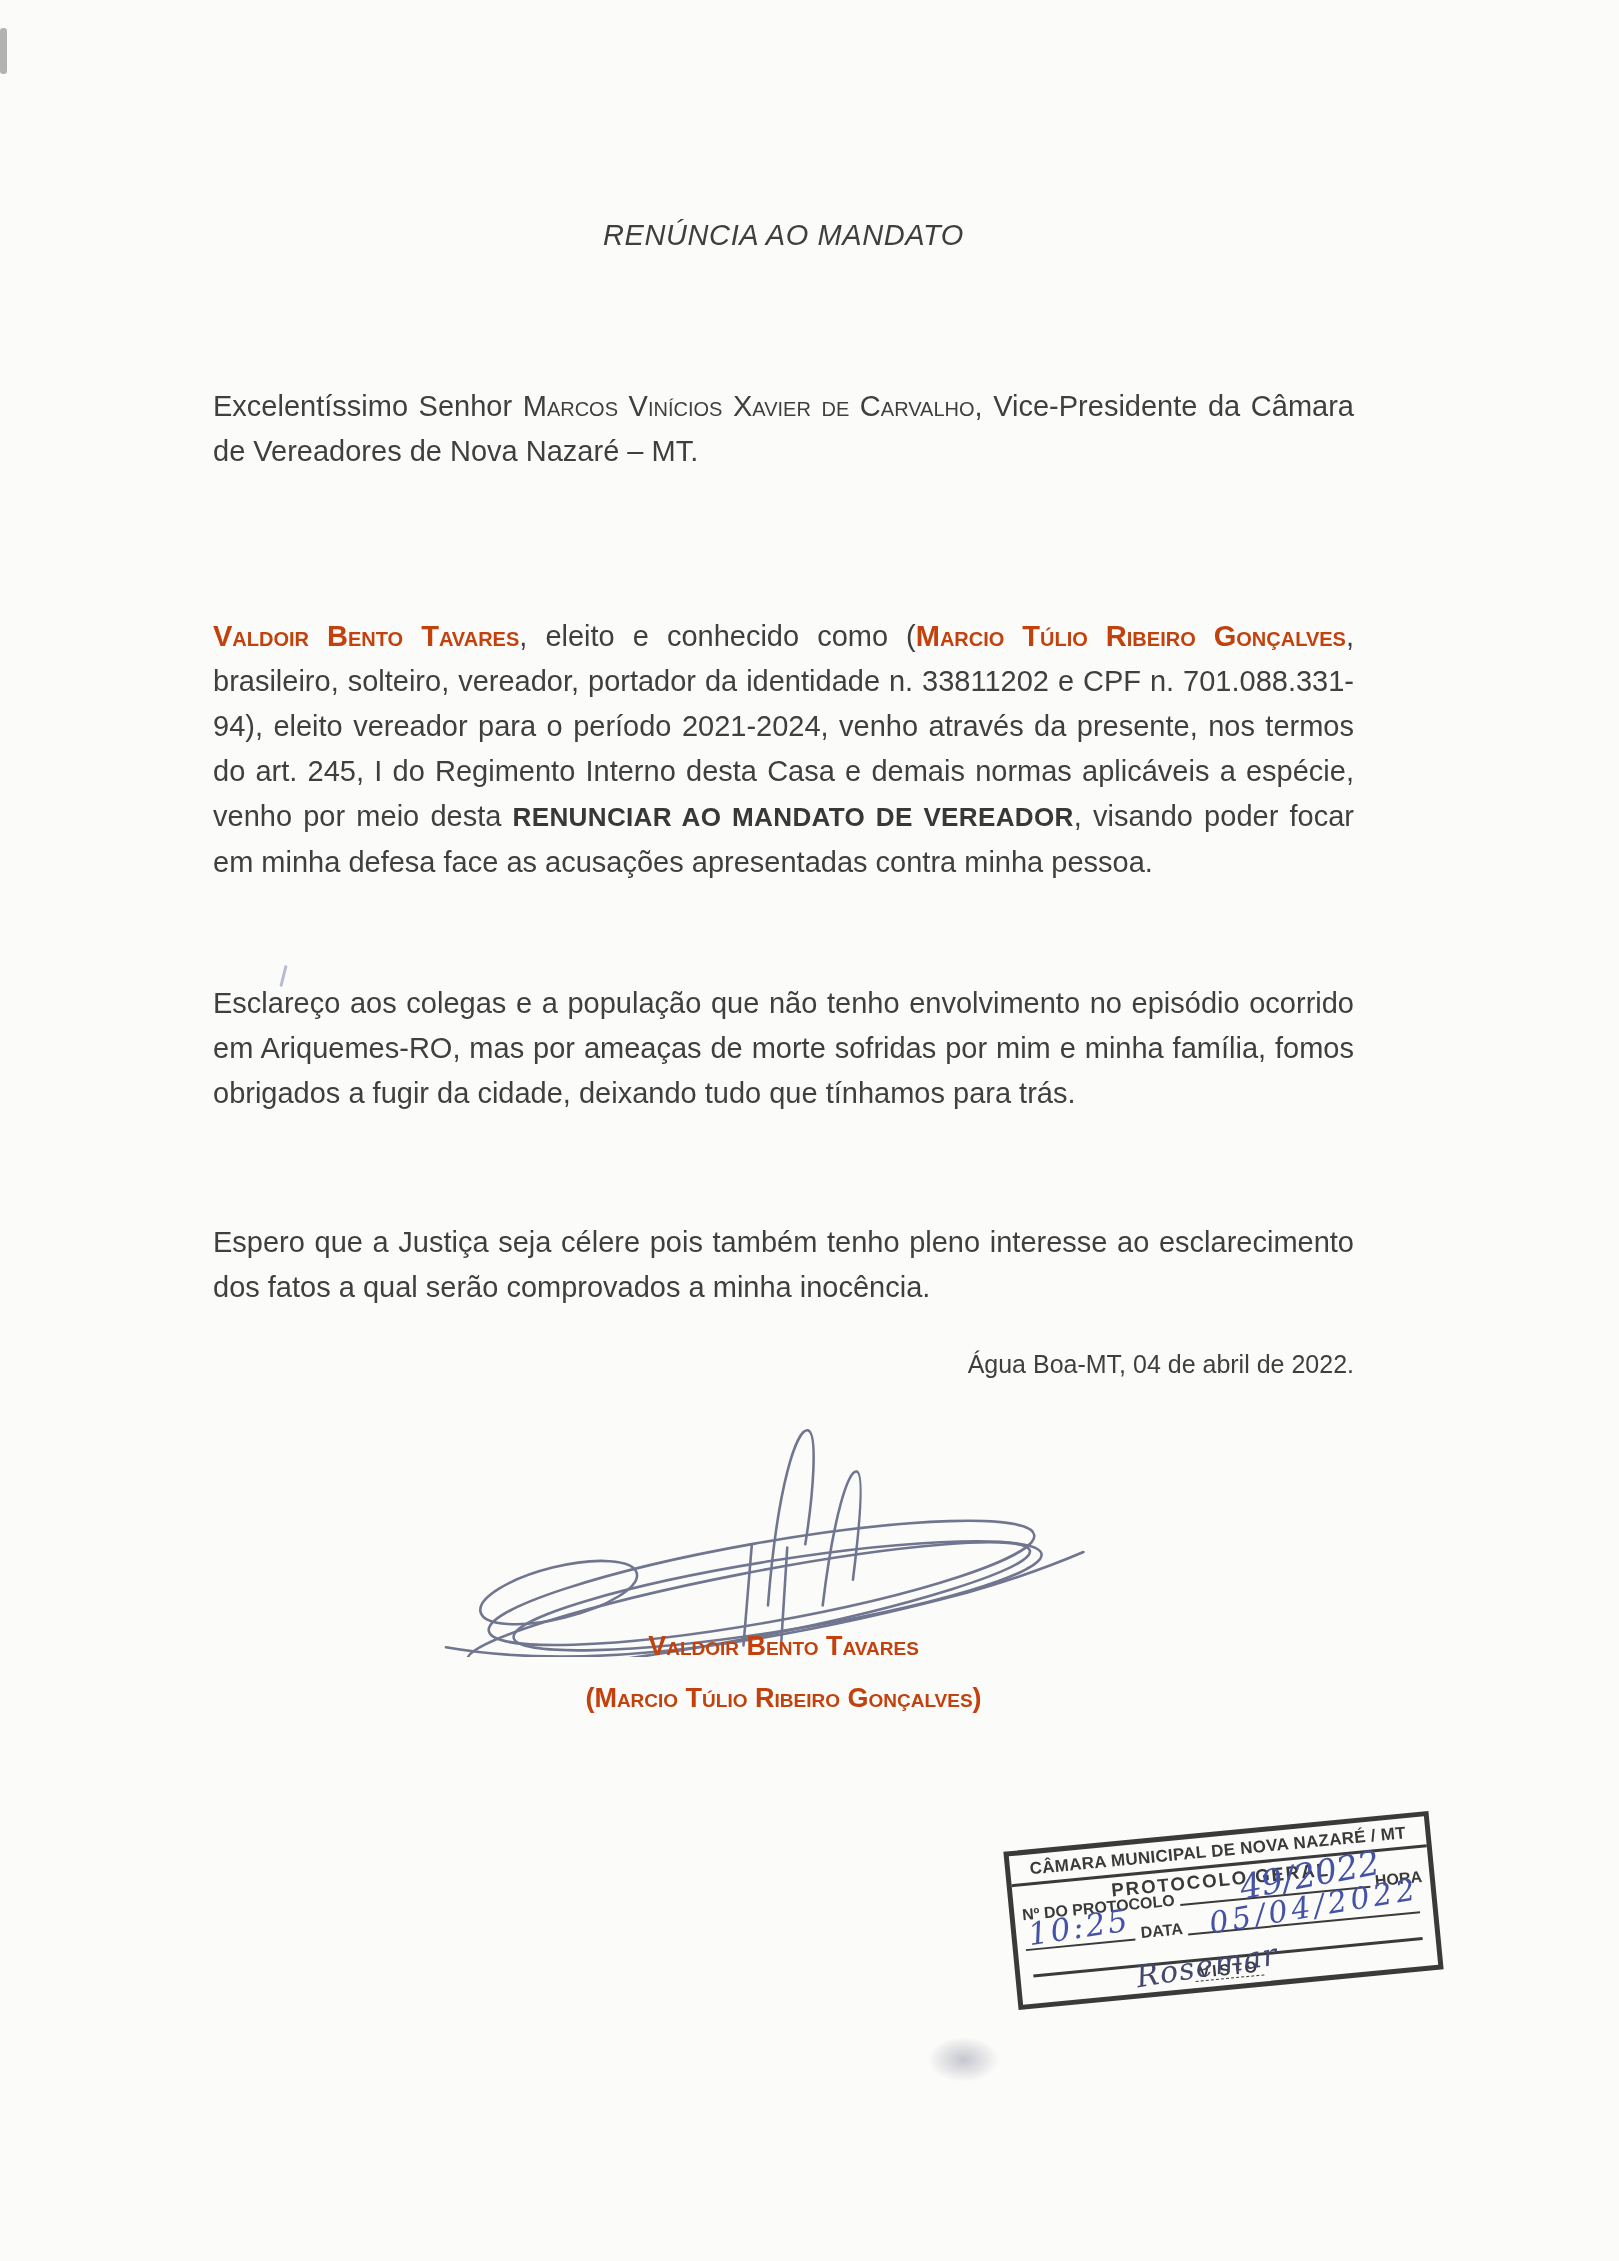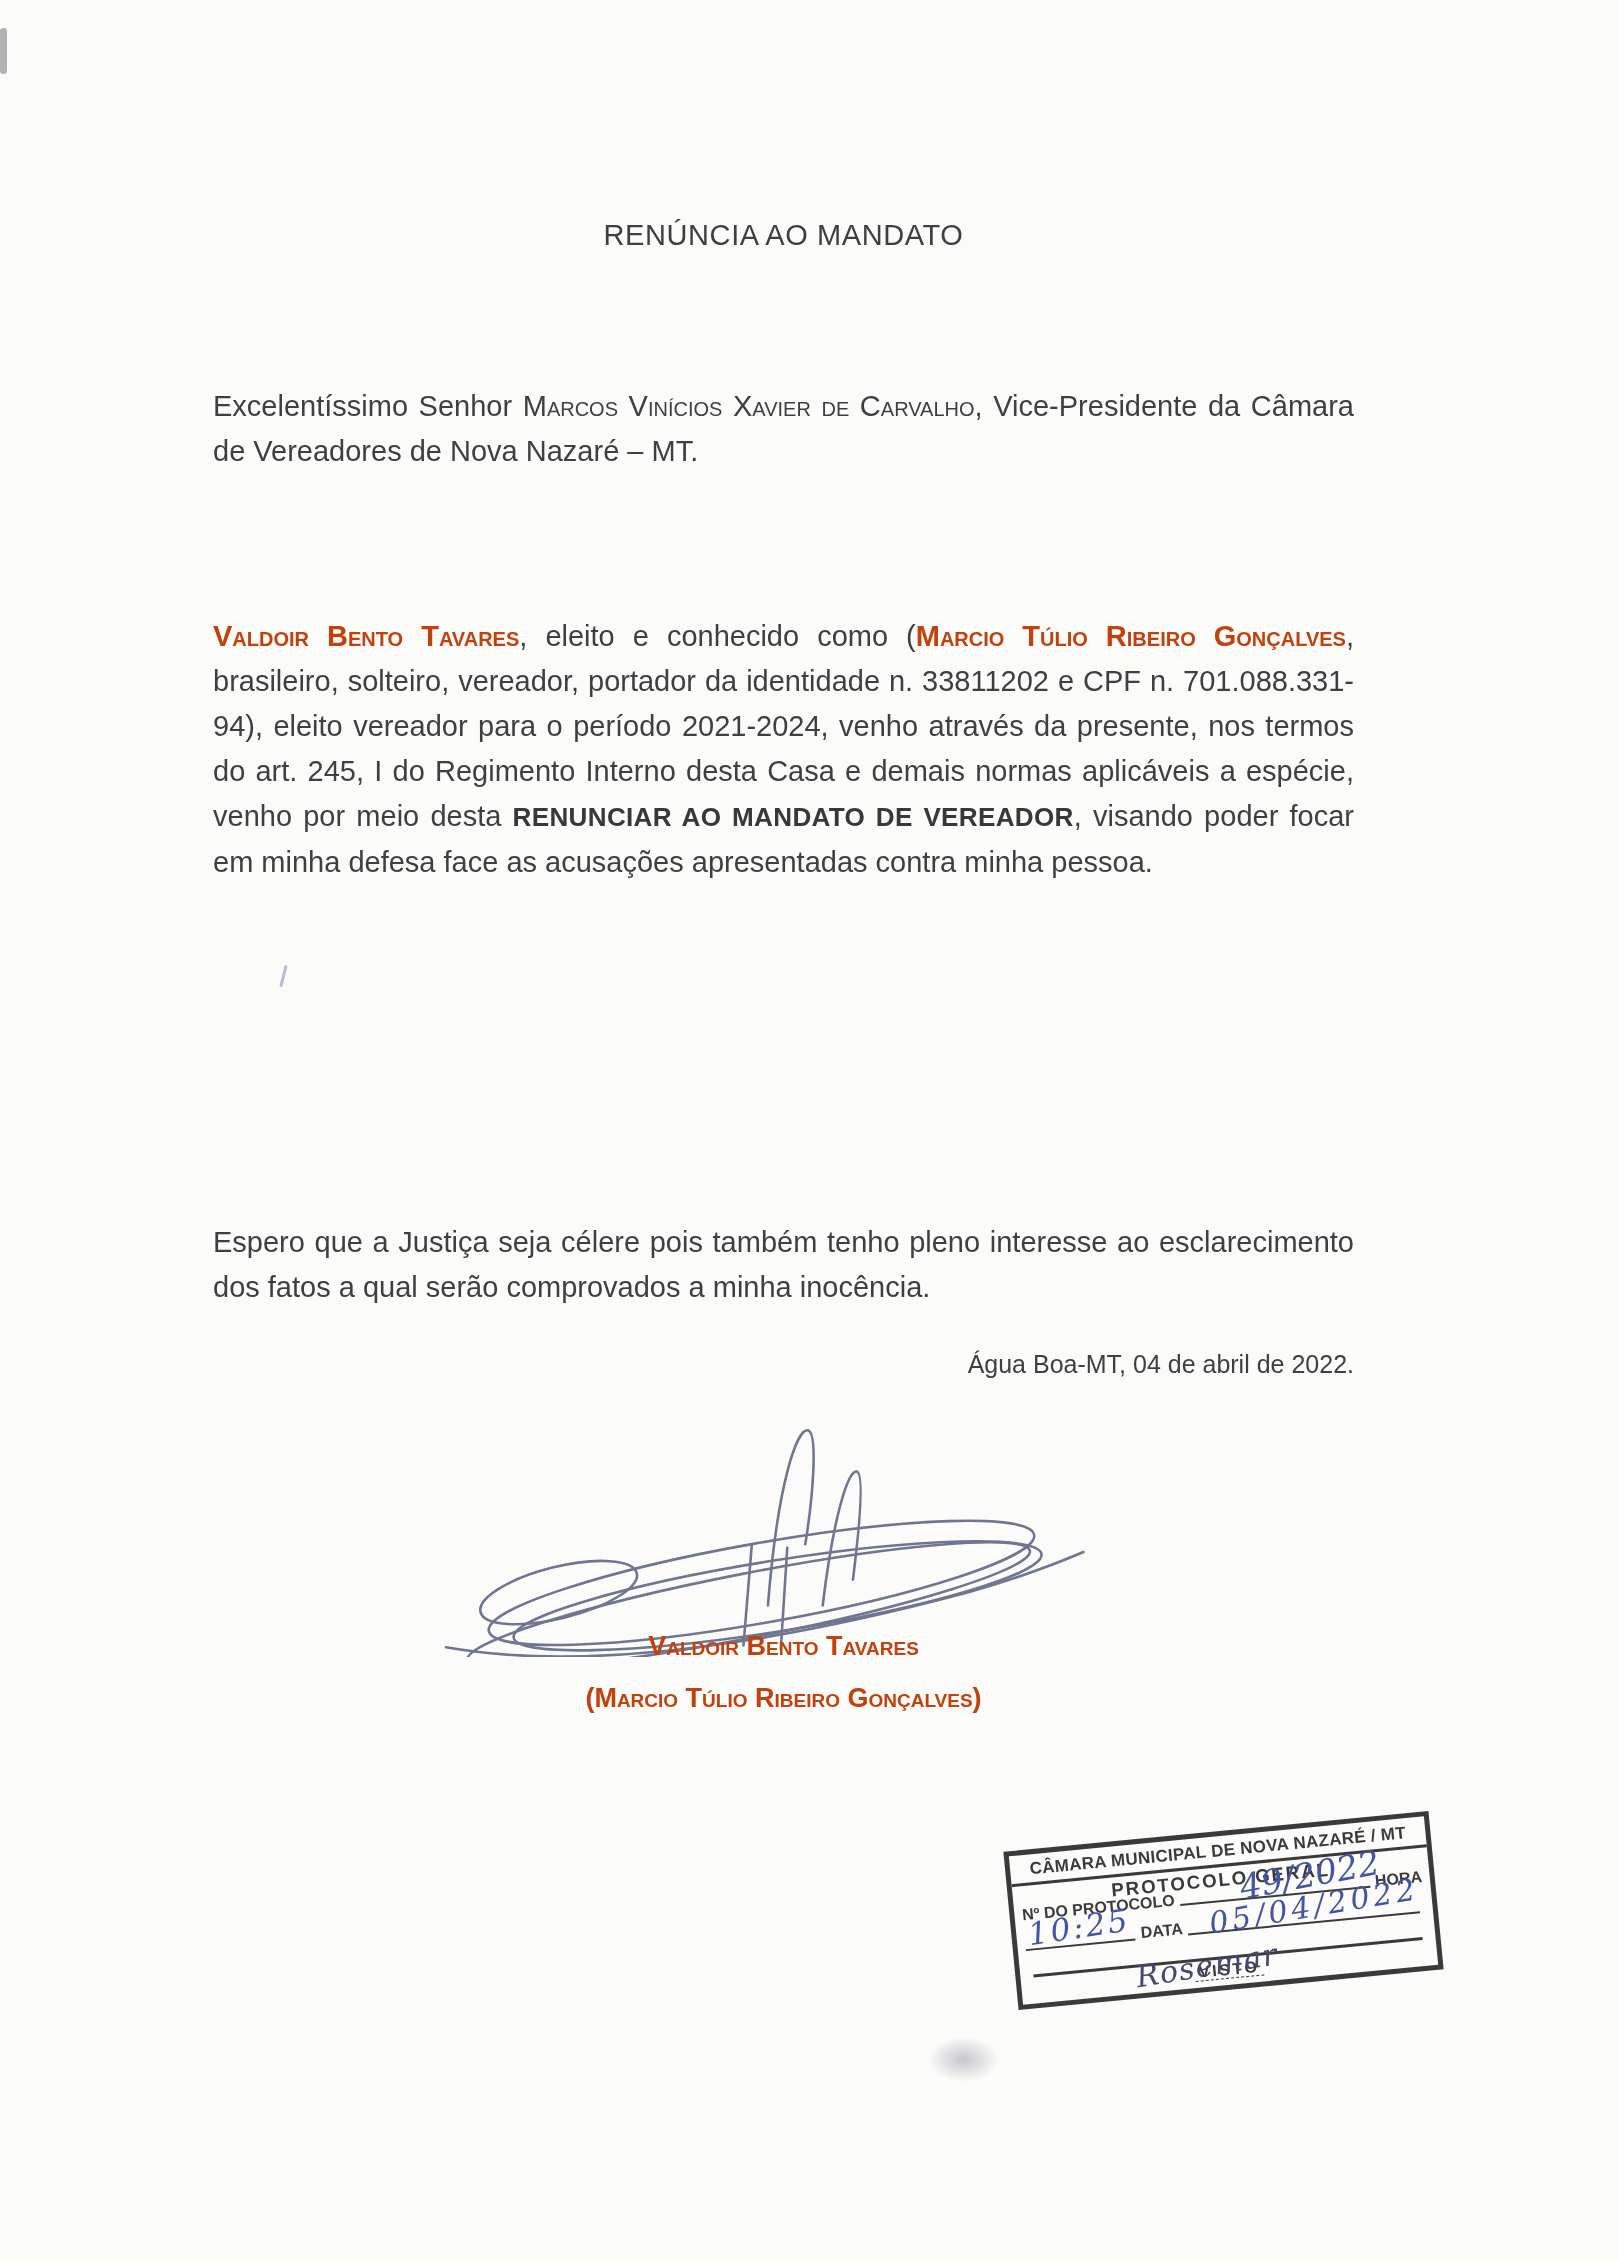--- a/index.html
+++ b/index.html
@@ -11,21 +11,21 @@
   }
   html,body{margin:0;padding:0;background:#e8e8e6;}
   .page{
     position:relative;width:1620px;height:2261px;background:var(--paper);
     font-family:"Liberation Sans",sans-serif;color:var(--ink);overflow:hidden;
   }
   
   .doc-title{
     position:absolute;left:213px;top:213px;width:1141px;
     font-size:29px;line-height:45px;letter-spacing:0.6px;text-align:center;
-    font-weight:400;margin:0;
+    font-weight:400;margin:0;font-style:italic;
   }
   .para{
     position:absolute;left:213px;width:1141px;margin:0;
     font-size:29px;line-height:45px;text-align:justify;
   }
   .p1{top:384px;}
   .p2{top:614px;}
   .p3{top:981px;}
   .p4{top:1220px;}
   .sc{font-variant:small-caps;}
@@ -87,20 +87,21 @@
 <body>
 
 <div class="page">
 
   <h1 class="doc-title">RENÚNCIA AO MANDATO</h1>
 
   <p class="para p1"><span>Excelentíssimo Senhor </span><span class="sc">Marcos Vinícios Xavier de Carvalho</span><span>, Vice-Presidente da Câmara de Vereadores de Nova Nazaré – MT.</span></p>
 
   <p class="para p2"><span class="scb">Valdoir Bento Tavares</span><span>, eleito e conhecido como (</span><span class="scb">Marcio Túlio Ribeiro Gonçalves</span><span>, brasileiro, solteiro, vereador, portador da identidade n. 33811202 e CPF n. 701.088.331-94), eleito vereador para o período 2021-2024, venho através da presente, nos termos do art. 245, I do Regimento Interno desta Casa e demais normas aplicáveis a espécie, venho por meio desta </span><span class="emph">RENUNCIAR AO MANDATO DE VEREADOR</span><span>, visando poder focar em minha defesa face as acusações apresentadas contra minha pessoa.</span></p>
 
+  <p class="para p3">Esclareço aos colegas e a população que não tenho envolvimento no episódio ocorrido em Ariquemes-RO, mas por ameaças de morte sofridas por mim e minha família, fomos obrigados a fugir da cidade, deixando tudo que tínhamos para trás.</p>
 
   <p class="para p4">Espero que a Justiça seja célere pois também tenho pleno interesse ao esclarecimento dos fatos a qual serão comprovados a minha inocência.</p>
 
   <p class="dateline">Água Boa-MT, 04 de abril de 2022.</p>
 
   <svg class="signature-svg" viewBox="0 0 1040 410" fill="none" stroke="currentColor" stroke-width="4" stroke-linecap="round">
     <path d="M 530 330 C 545 140, 575 55, 592 58 C 608 62, 600 160, 588 235"></path>
     <path d="M 615 330 C 632 190, 655 118, 668 122 C 680 126, 672 210, 662 290"></path>
     <path d="M 505 235 C 500 300, 495 355, 492 392"></path>
     <path d="M 560 240 C 556 305, 552 362, 550 398"></path>

